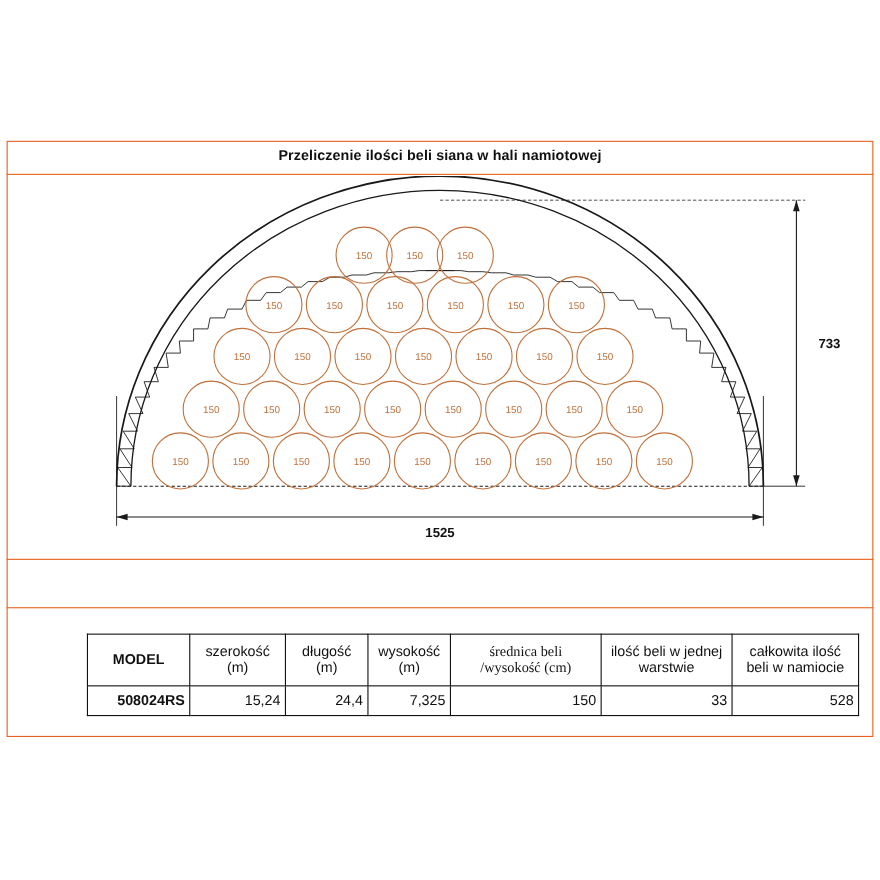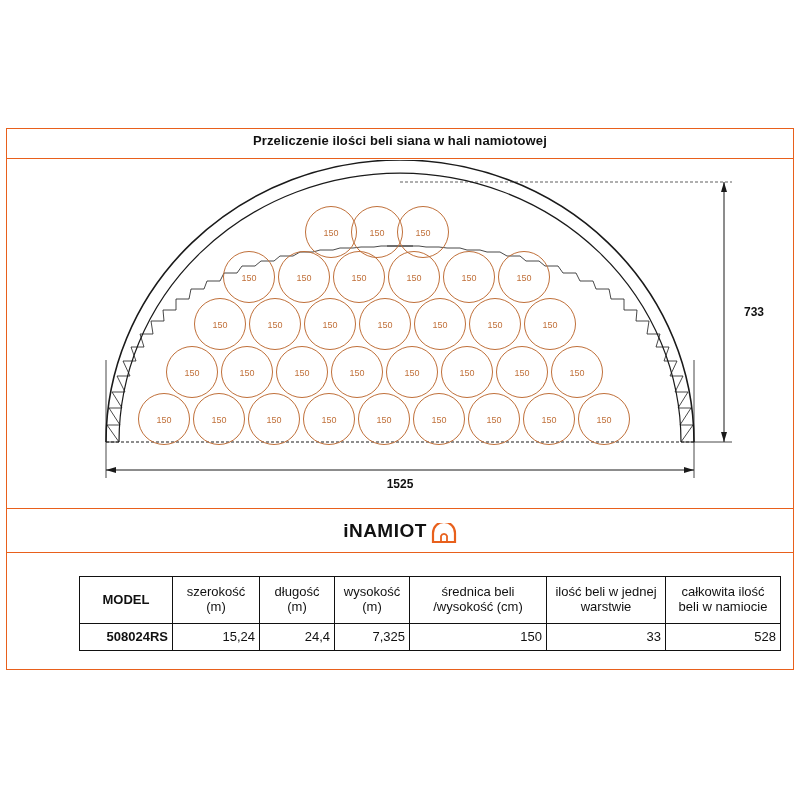--- a/index.html
+++ b/index.html
@@ -118,21 +118,21 @@
     text-align: right;
   }
   #spec-table .model-head,
   #spec-table .model-cell {
     font-weight: bold;
   }
   .c-model   { width: 84px; }
   .c-width   { width: 78px; margin-left: 30px; }
   .c-length  { width: 66px; margin-top: 28px; }
   .c-height  { width: 66px; }
-  .c-diam    { width: 128px; }
+  .c-diam    { width: 128px; font-family: Liberation Serif, serif; }
   .c-layer   { width: 110px; margin-top: 46px; }
   .c-total   { width: 106px; }
 
   
   .dim-label {
     font-family: "Liberation Sans", sans-serif;
     font-size: 12px;
     font-weight: bold;
     fill: #111;
   }
@@ -271,29 +271,20 @@
           <text x="543" y="262.5" text-anchor="middle" class="bale-label">150</text>
           <circle cx="598" cy="259" r="25.5" fill="none" stroke="#c0703a" stroke-width="1"></circle>
           <text x="598" y="262.5" text-anchor="middle" class="bale-label">150</text>
         </g>
 
       <text id="dim-width" class="dim-label" x="394" y="328" text-anchor="middle">1525</text>
       <text id="dim-height" class="dim-label" x="738" y="156" text-anchor="start">733</text>
     </svg>
   </div>
 
-  <div id="logo-row">
-    <span id="logo-text">iNAMIOT</span>
-    <span id="logo-mark">
-      <svg width="26" height="20" viewBox="0 0 26 20" xmlns="http://www.w3.org/2000/svg">
-        <path d="M 2 19 L 2 10 A 11 11 0 0 1 24 10 L 24 19 Z" fill="none" stroke="#e8601c" stroke-width="2.2"></path>
-        <path d="M 10 19 L 10 13 A 3.2 3.2 0 0 1 16 13 L 16 19 Z" fill="none" stroke="#e8601c" stroke-width="1.8"></path>
-      </svg>
-    </span>
-  </div>
 
   <table id="spec-table">
     <thead>
       <tr>
         <th class="c-model model-head">
           <div>MODEL</div>
         </th>
         <th class="c-width">
           <div>szerokość</div>
           <div>(m)</div>

